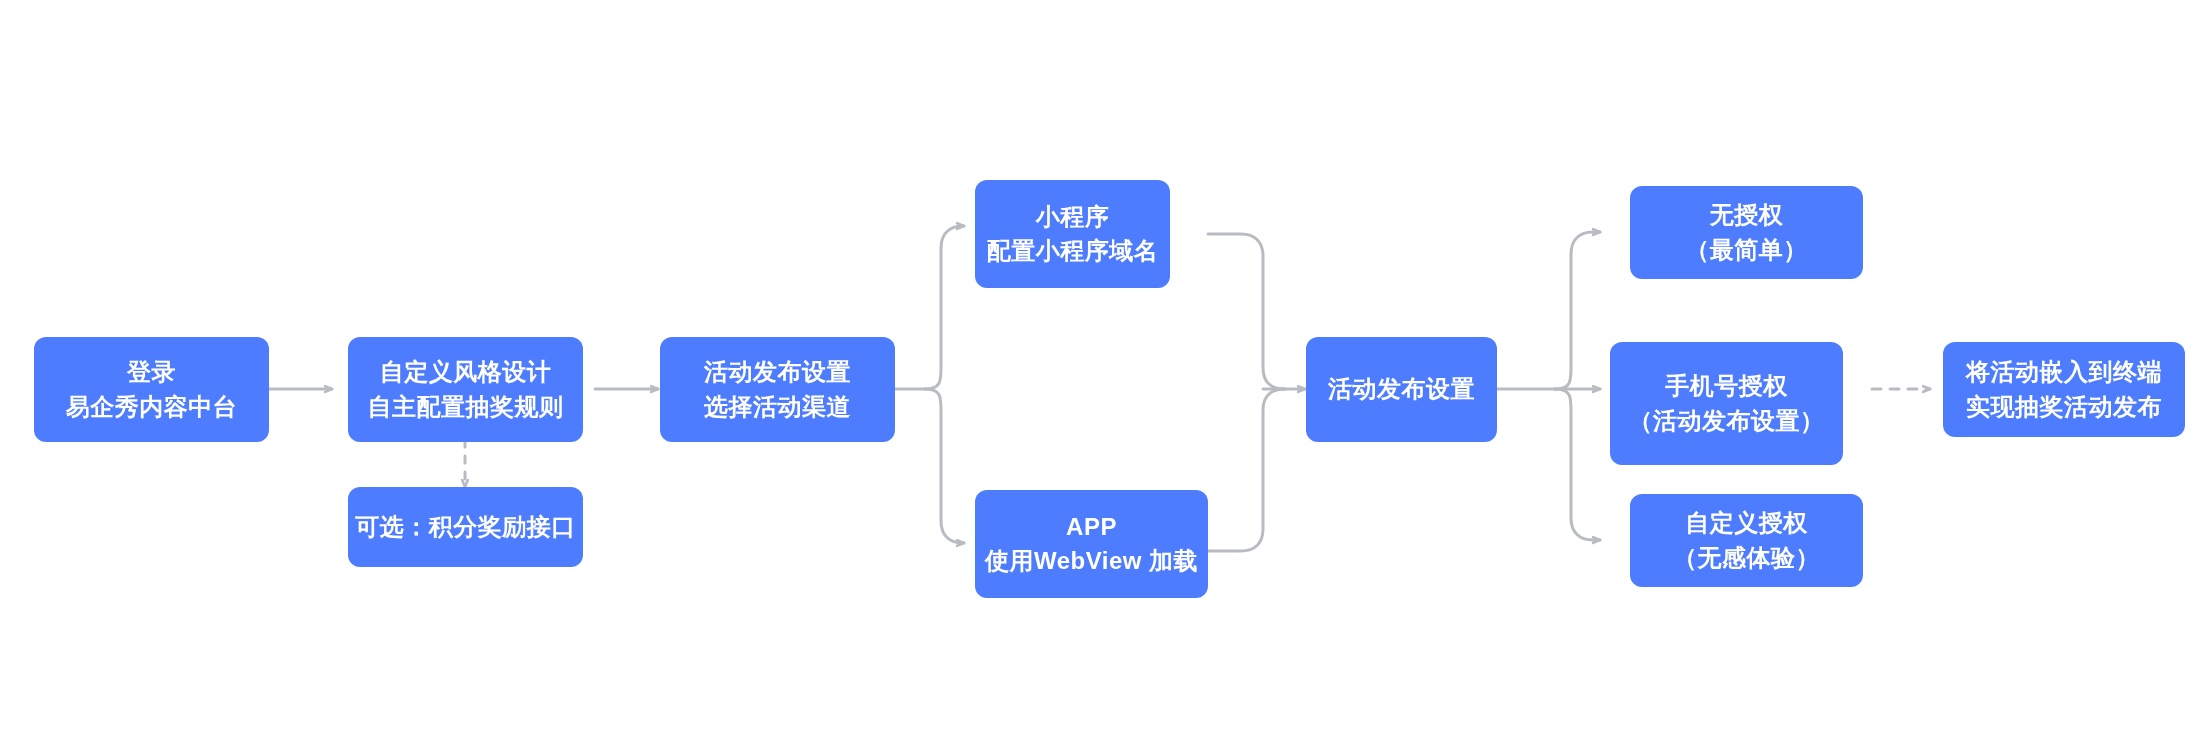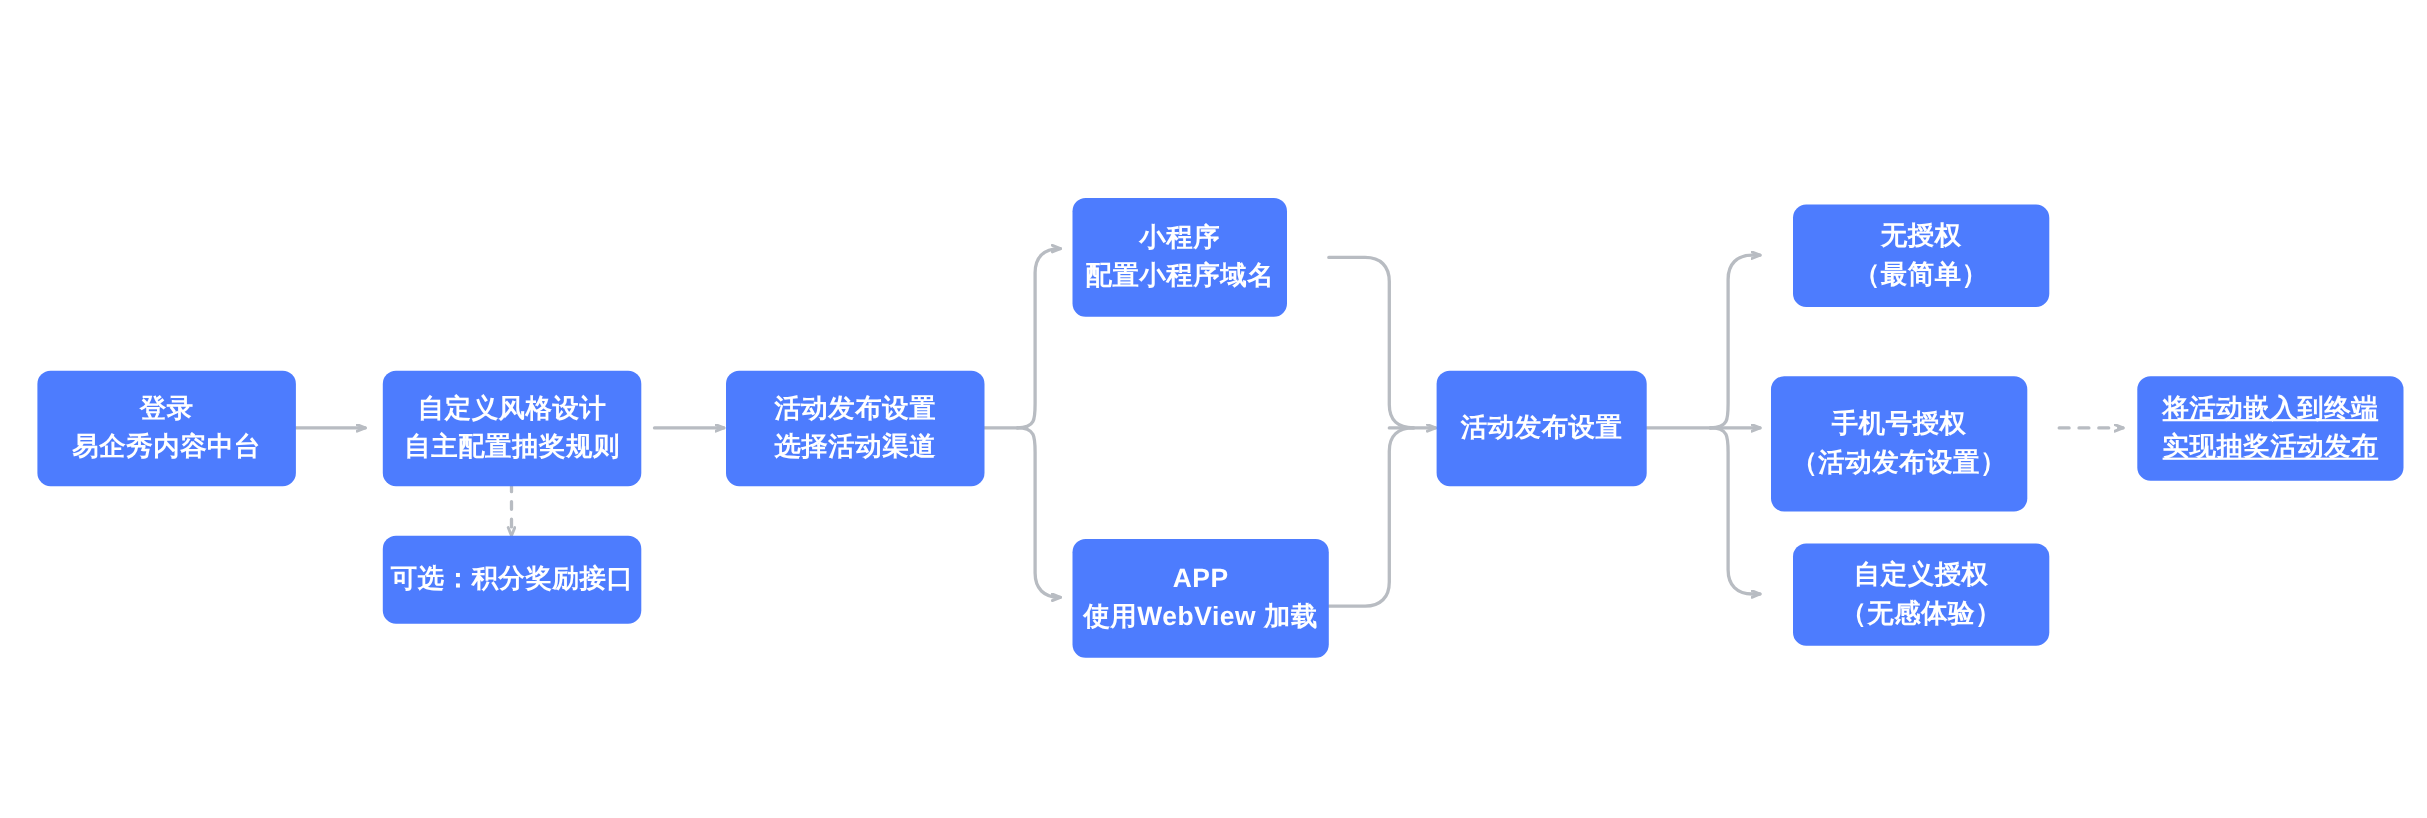--- a/index.html
+++ b/index.html
@@ -115,18 +115,18 @@
   <div class="node" style="left:1610px;top:342px;width:233px;height:123px;font-family:Liberation Serif, serif;">
     <span class="ln">手机号授权</span>
     <span class="ln">（活动发布设置）</span>
   </div>
 
   <div class="node" style="left:1630px;top:494px;width:233px;height:93px;">
     <span class="ln">自定义授权</span>
     <span class="ln">（无感体验）</span>
   </div>
 
-  <div class="node" style="left:1943px;top:342px;width:242px;height:95px;text-decoration:underline;">
+  <div class="node" style="left:1943px;top:342px;width:242px;height:95px;">
     <span class="ln">将活动嵌入到终端</span>
     <span class="ln">实现抽奖活动发布</span>
   </div>
 
 </div>
 
 </body></html>

